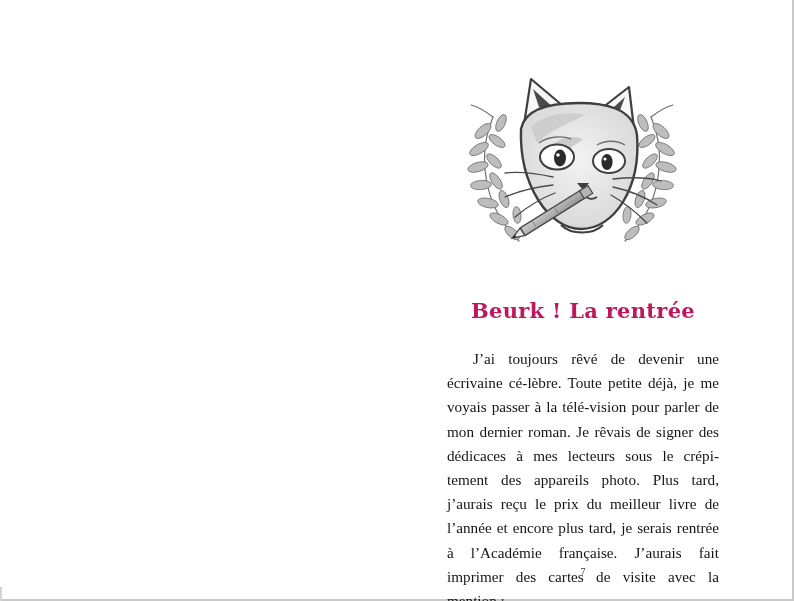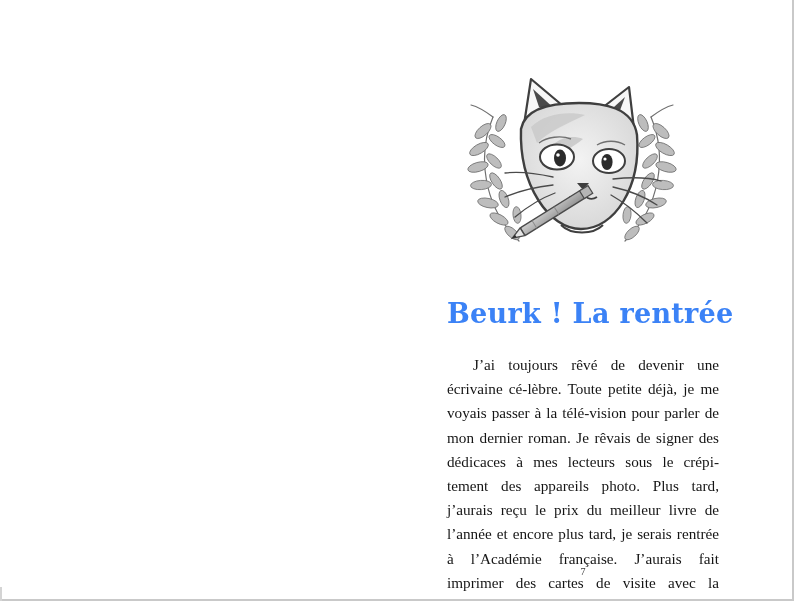--- a/index.html
+++ b/index.html
@@ -62,24 +62,24 @@
     margin: 0 auto 0 10px;
   }
   .illustration svg {
     display: block;
   }
 
   .chapter-title {
     margin: 28px 0 0 0;
     font-family: "DejaVu Serif", serif;
     font-weight: bold;
-    font-size: 27px;
+    font-size: 21px;
     letter-spacing: 0.3px;
     text-align: center;
-    color: #3b82f6;
+    color: #be185d;
     white-space: nowrap;
   }
 
   .body-text {
     margin: 24px 0 0 0;
     font-family: "Liberation Serif", serif;
     font-size: 15.2px;
     line-height: 24.2px;
     text-align: justify;
     text-indent: 26px;

